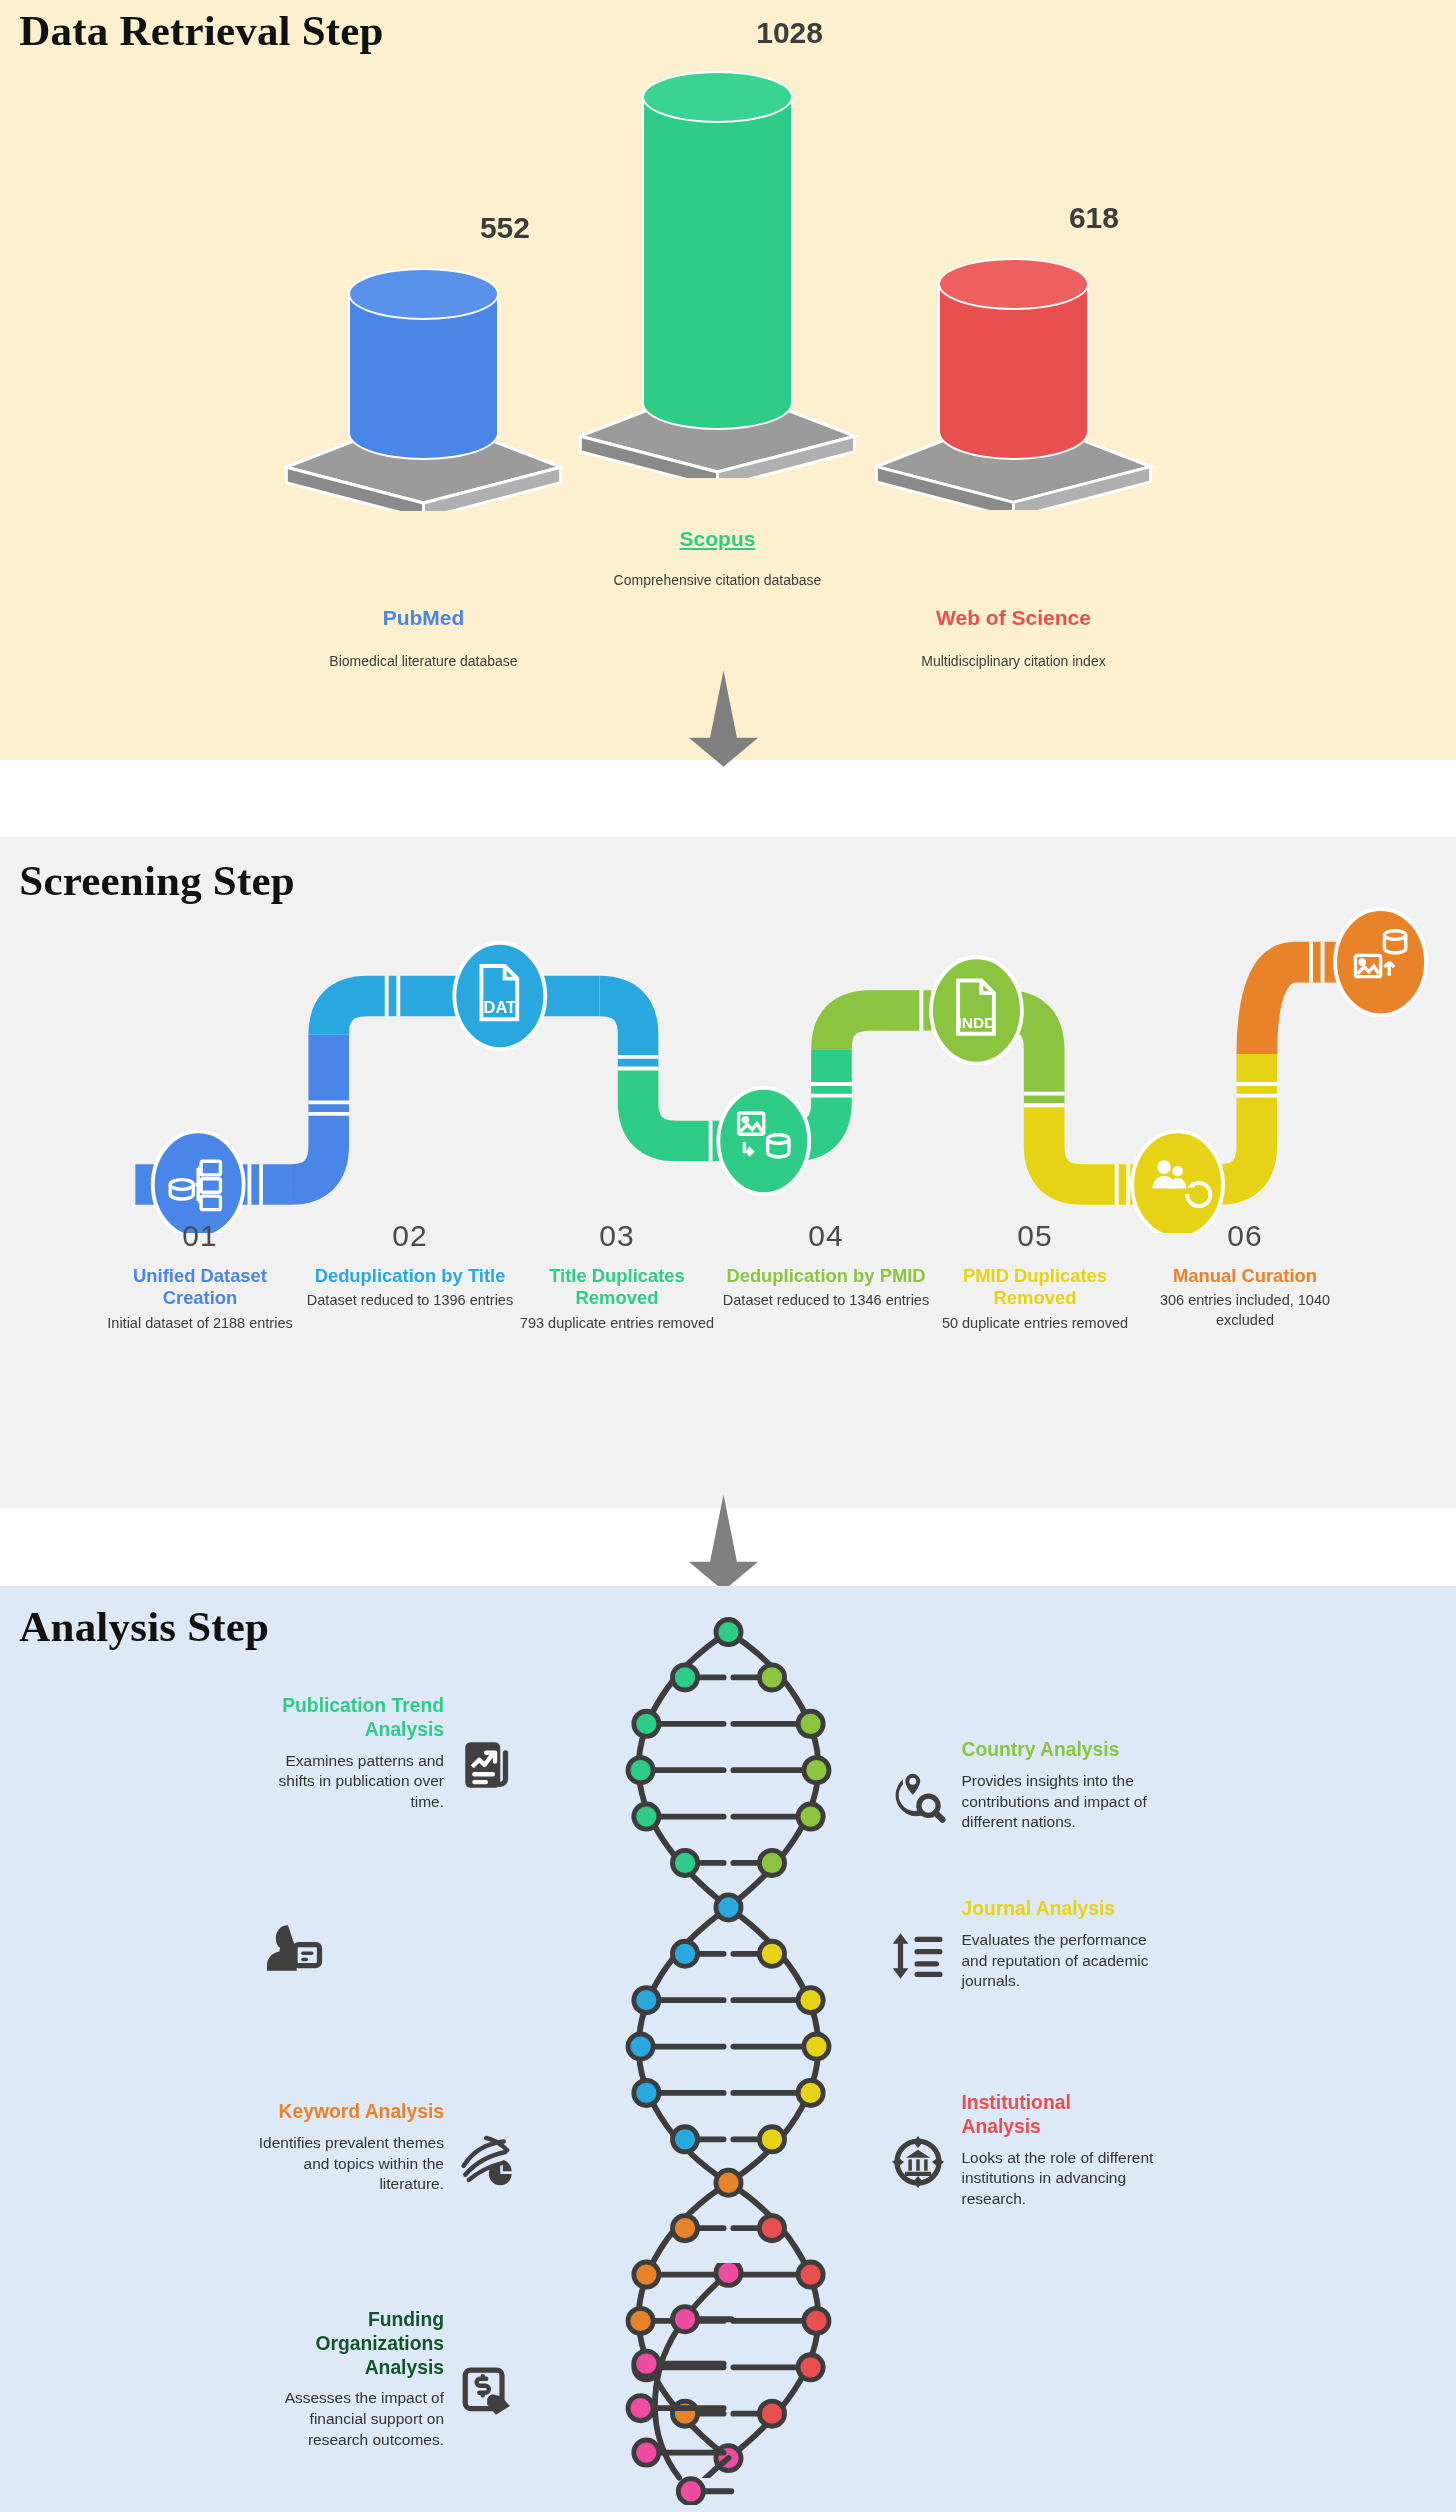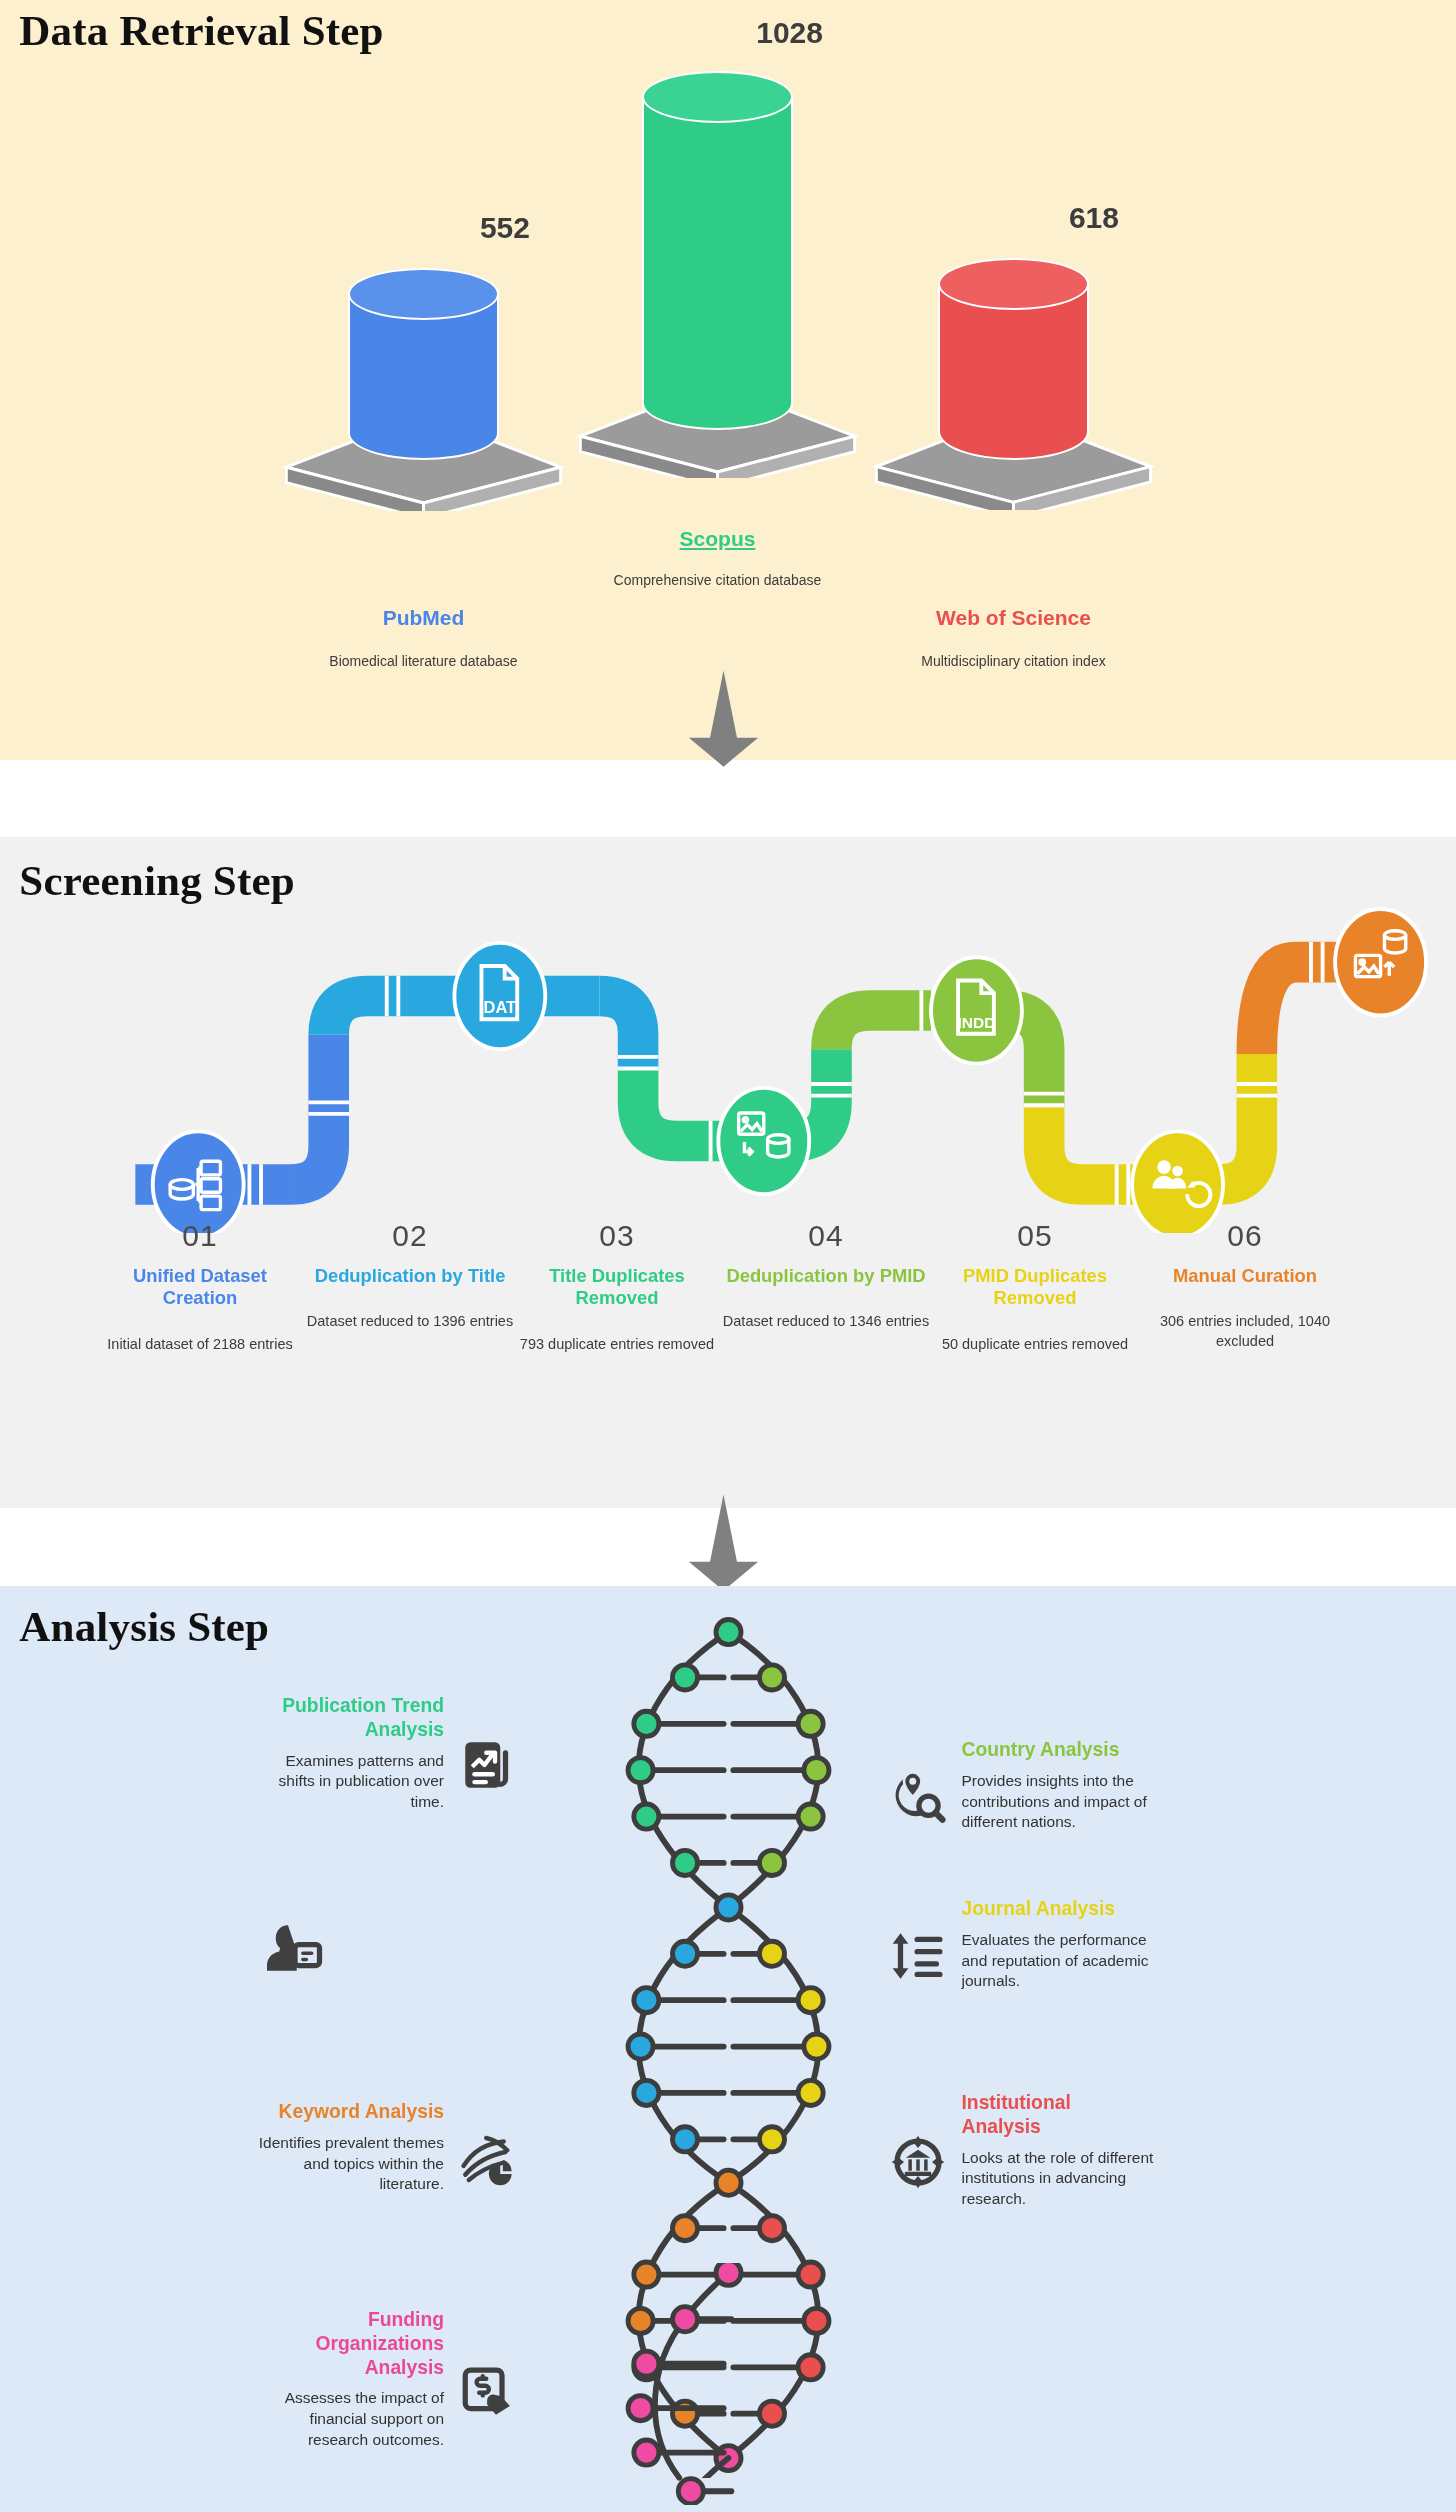--- a/index.html
+++ b/index.html
@@ -54,21 +54,21 @@
 
   
   .big-arrow{position:absolute;width:77px;height:97px;}
 
   
   #sec-screening{top:837px;height:671px;background:#f1f1f1;}
   #pipes{position:absolute;left:0;top:0;}
   .scr-col{position:absolute;width:208px;text-align:center;}
   .scr-num{font-size:30px;color:#4a4a4a;letter-spacing:1px;line-height:1;}
   .scr-label{font-weight:bold;font-size:18.4px;line-height:1.24;margin-top:13.5px;}
-  .scr-desc{font-size:14.5px;color:#3c3c3c;line-height:1.35;margin-top:25px;}
+  .scr-desc{font-size:14.5px;color:#3c3c3c;line-height:1.35;margin-top:4px;}
 
   
   #sec-analysis{top:1586px;height:926px;background:#dde9f6;}
   .an-item{position:absolute;display:flex;align-items:center;}
   .an-text{display:flex;flex-direction:column;}
   .an-title{font-weight:bold;font-size:19.3px;line-height:1.24;}
   .an-desc{font-size:15.5px;color:#333;line-height:1.35;margin-top:8.7px;}
   .an-left .an-text{text-align:right;align-items:flex-end;width:193px;}
   .an-right .an-text{text-align:left;align-items:flex-start;width:193px;}
   .an-icon{width:56px;height:56px;flex:0 0 56px;}
@@ -408,21 +408,21 @@
       <path d="M10,56 C22,46 34,40 50,36"></path>
       <path d="M30,8 C40,10 48,16 54,22"></path>
     </g>
     <path d="M46,36 a13,13 0 1 0 13,13 h-13 z" fill="#404040"></path>
     <path d="M49,33 a13,13 0 0 1 10,13 h-10 z" fill="#404040"></path>
   </svg>
 </div>
 
 <div class="an-item an-left" style="left:251px;top:2308px;">
   <div class="an-text">
-    <div class="an-title" style="color:#ec4899;">Funding Organizations Analysis</div>
+    <div class="an-title" style="color:#14532d;">Funding Organizations Analysis</div>
     <div class="an-desc">Assesses the impact of financial support on research outcomes.</div>
   </div>
   <svg class="an-icon" viewBox="0 0 64 64">
     <rect x="6" y="8" width="42" height="44" rx="6" fill="none" stroke="#404040" stroke-width="6"></rect>
     <path d="M30,18 h-7 a4,4 0 0 0 0,8 h6 a4,4 0 0 1 0,8 h-7 M26,15 v3 M26,34 v3" stroke="#404040" stroke-width="5" fill="none" stroke-linecap="round"></path>
     <path d="M38,36 c-4,0 -7,3 -7,7 l0,4 10,12 16,-10 -10,-11 z" fill="#404040"></path>
   </svg>
 </div>
 
 <div class="an-item an-right" style="left:890px;top:1694px;margin-top:44px;">

